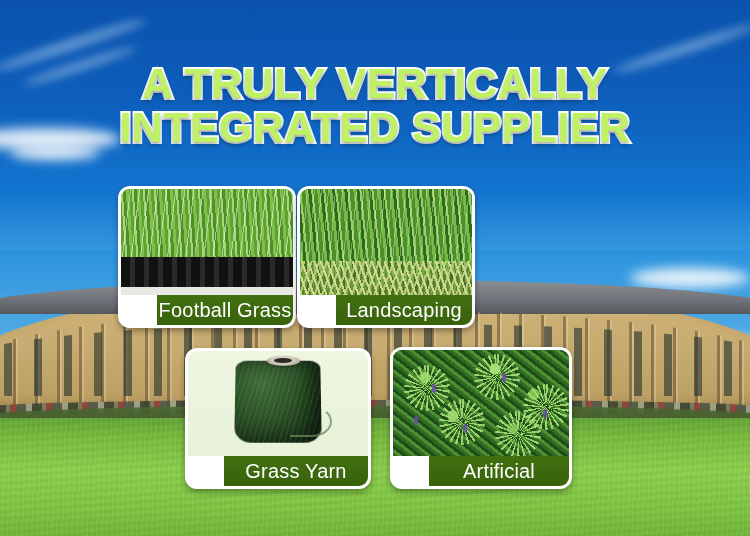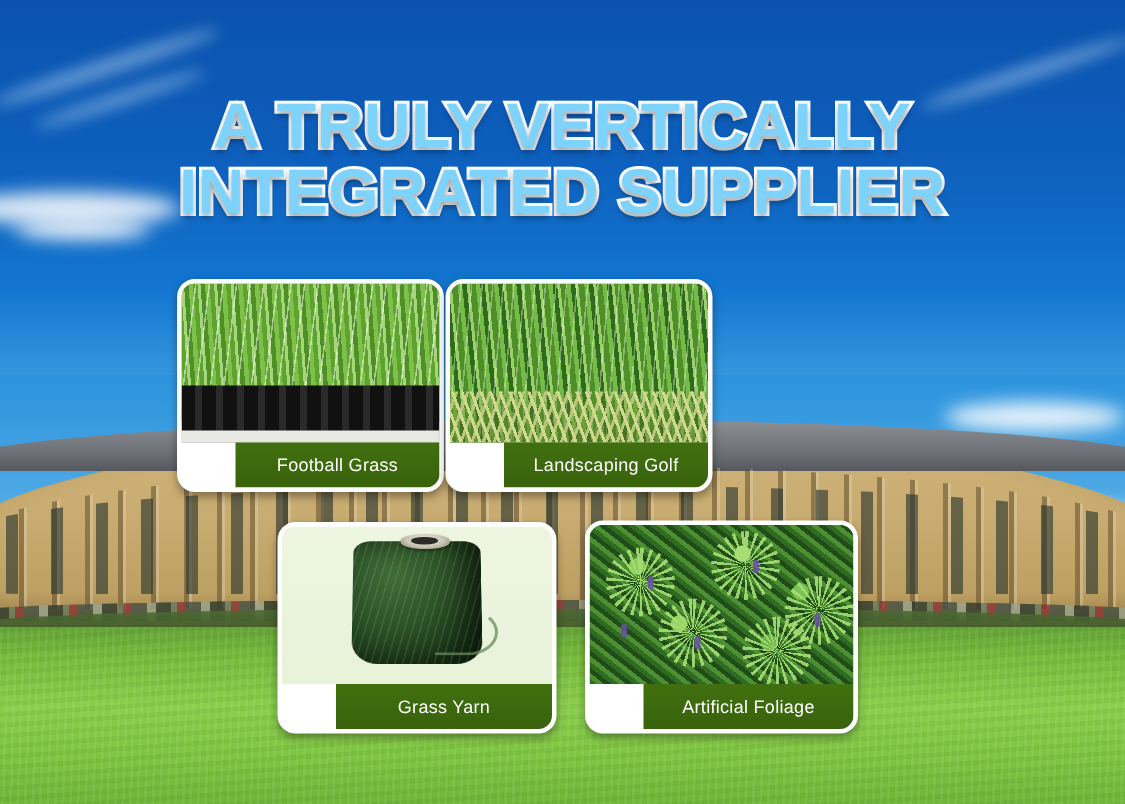--- a/index.html
+++ b/index.html
@@ -71,36 +71,36 @@
     content:"";position:absolute;inset:0;opacity:.32;
     background:
       repeating-linear-gradient(92deg,rgba(255,255,255,.18) 0 2px,rgba(0,0,0,0) 2px 5px),
       repeating-linear-gradient(-4deg,rgba(40,90,20,.22) 0 3px,rgba(0,0,0,0) 3px 7px);
   }
   
   .title{
     position:absolute;left:0;top:62px;width:750px;text-align:center;
     font-family:"Liberation Sans",sans-serif;font-weight:bold;
     font-size:42px;line-height:44px;letter-spacing:.5px;
-    color:#7dd3fc;
+    color:#bef264;
     -webkit-text-stroke:4px #ffffff;paint-order:stroke fill;
     text-shadow:0 3px 4px rgba(0,0,0,.35);
   }
   .title .ln{display:block;transform:scaleX(1.02);}
   
   .card{
     position:absolute;background:#ffffff;border-radius:12px;
     padding:3px;box-shadow:0 3px 6px rgba(0,0,0,.35);overflow:hidden;
   }
   .card-inner{position:relative;width:100%;height:100%;border-radius:9px;overflow:hidden;}
   .card-img{position:absolute;left:0;top:0;right:0;bottom:30px;overflow:hidden;}
   .card-label{
     position:absolute;left:0;right:0;bottom:0;height:30px;
     background:linear-gradient(#417010,#38620b);
-    color:#ffffff;font-size:12px;line-height:30px;text-align:center;
+    color:#ffffff;font-size:20px;line-height:30px;text-align:center;
     letter-spacing:.2px;
     margin-left:36px;
   }
   
   .g-football{position:absolute;inset:0;background:#1d1d1d;}
   .g-football .base{position:absolute;left:0;right:0;bottom:0;height:8px;background:#e9e9e4;}
   .g-football .mat{position:absolute;left:0;right:0;bottom:8px;height:30px;
     background:repeating-linear-gradient(90deg,#111 0 9px,#2a2a2a 9px 14px);}
   .g-football .blades{position:absolute;left:0;right:0;top:0;bottom:14px;
     background:

